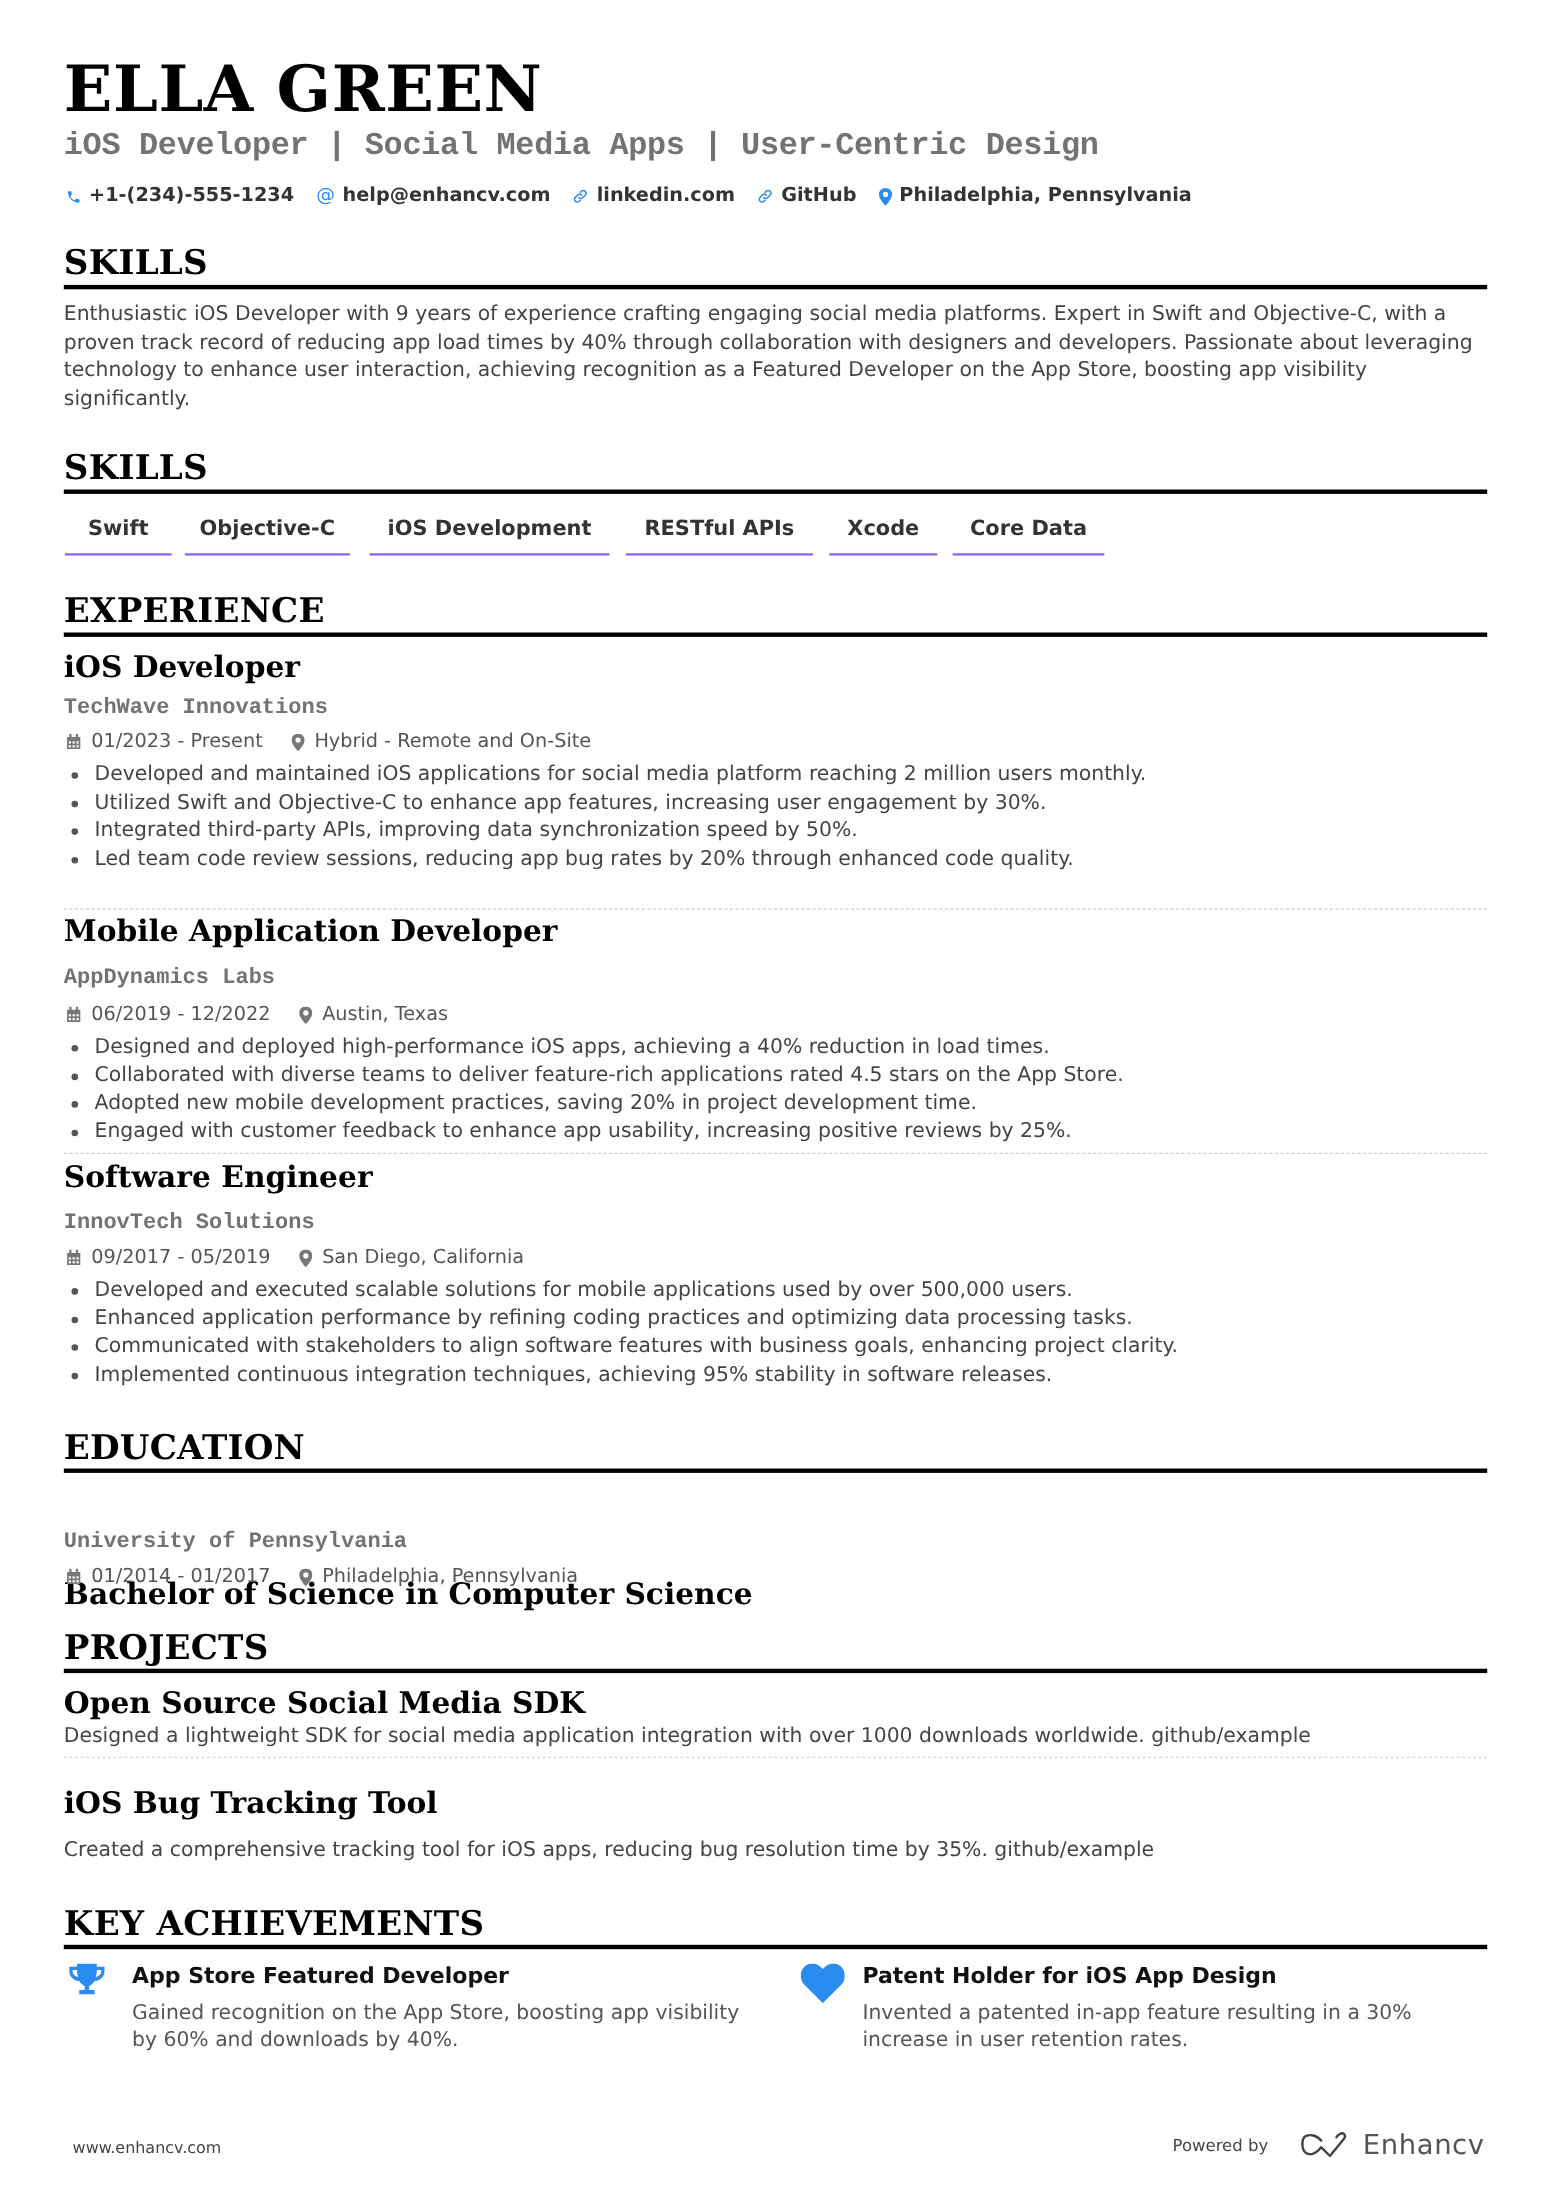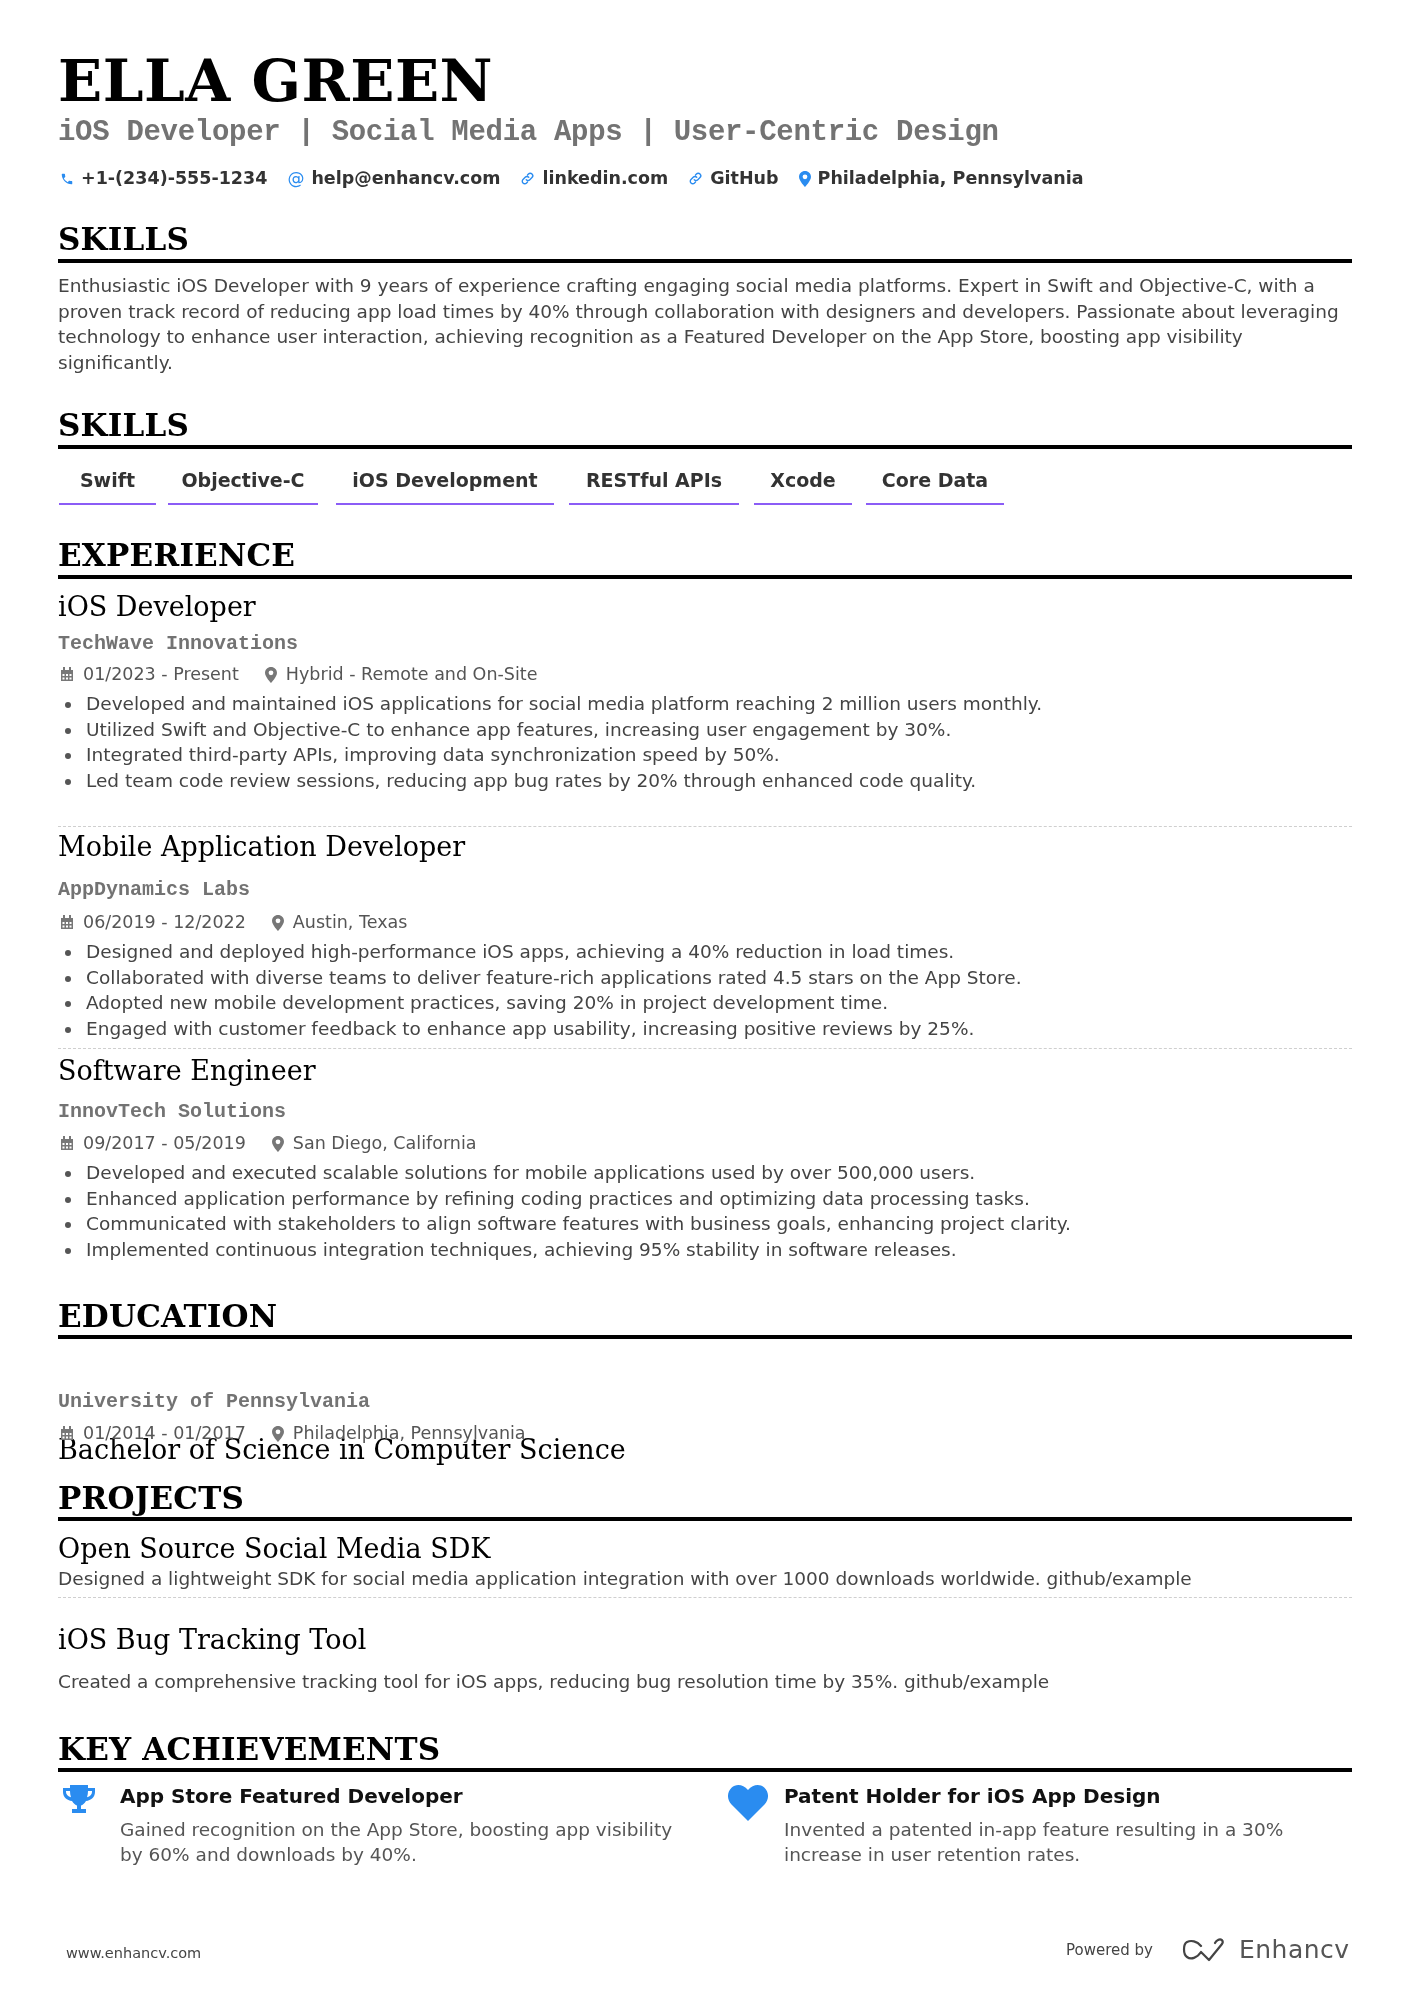--- a/index.html
+++ b/index.html
@@ -1,19 +1,19 @@
 <!DOCTYPE html>
 <html><head>
 <meta charset="utf-8">
 <style>
   * { box-sizing: border-box; margin: 0; padding: 0; }
   html, body { width: 1410px; height: 1995px; background: #ffffff; overflow: hidden; }
   body { position: relative; font-family: "DejaVu Sans", sans-serif; color: #333; }
   .abs { position: absolute; white-space: nowrap; }
-  .serif { font-family: "DejaVu Serif", serif; }
+  .serif { font-family: "DejaVu Serif", serif; font-weight: bold; }
   .blue { color: #737373; font-family: Liberation Mono, monospace; }
 
   .name { left: 58px; top: 52px; font-size: 58px; font-weight: bold; color: #000; letter-spacing: 0.5px; line-height: 1; }
   .subtitle { left: 58px; top: 118px; font-size: 29px; font-weight: bold; line-height: 1; letter-spacing: -0.3px; }
   .contact { left: 60px; top: 170px; font-size: 17.5px; font-weight: bold; color: #333; display: flex; align-items: center; line-height: 1; }
   .contact .ci { display: inline-flex; align-items: center; margin-right: 20px; }
   .contact .ic { color: #2a8cf0; font-size: 15px; margin-right: 7px; display: inline-flex; align-items: center; }
 
   .sec-title { left: 58px; font-size: 31px; font-weight: bold; color: #000; line-height: 1; letter-spacing: 0.2px; }
   .rule { position: absolute; left: 58px; width: 1294px; height: 4px; background: #000; }

